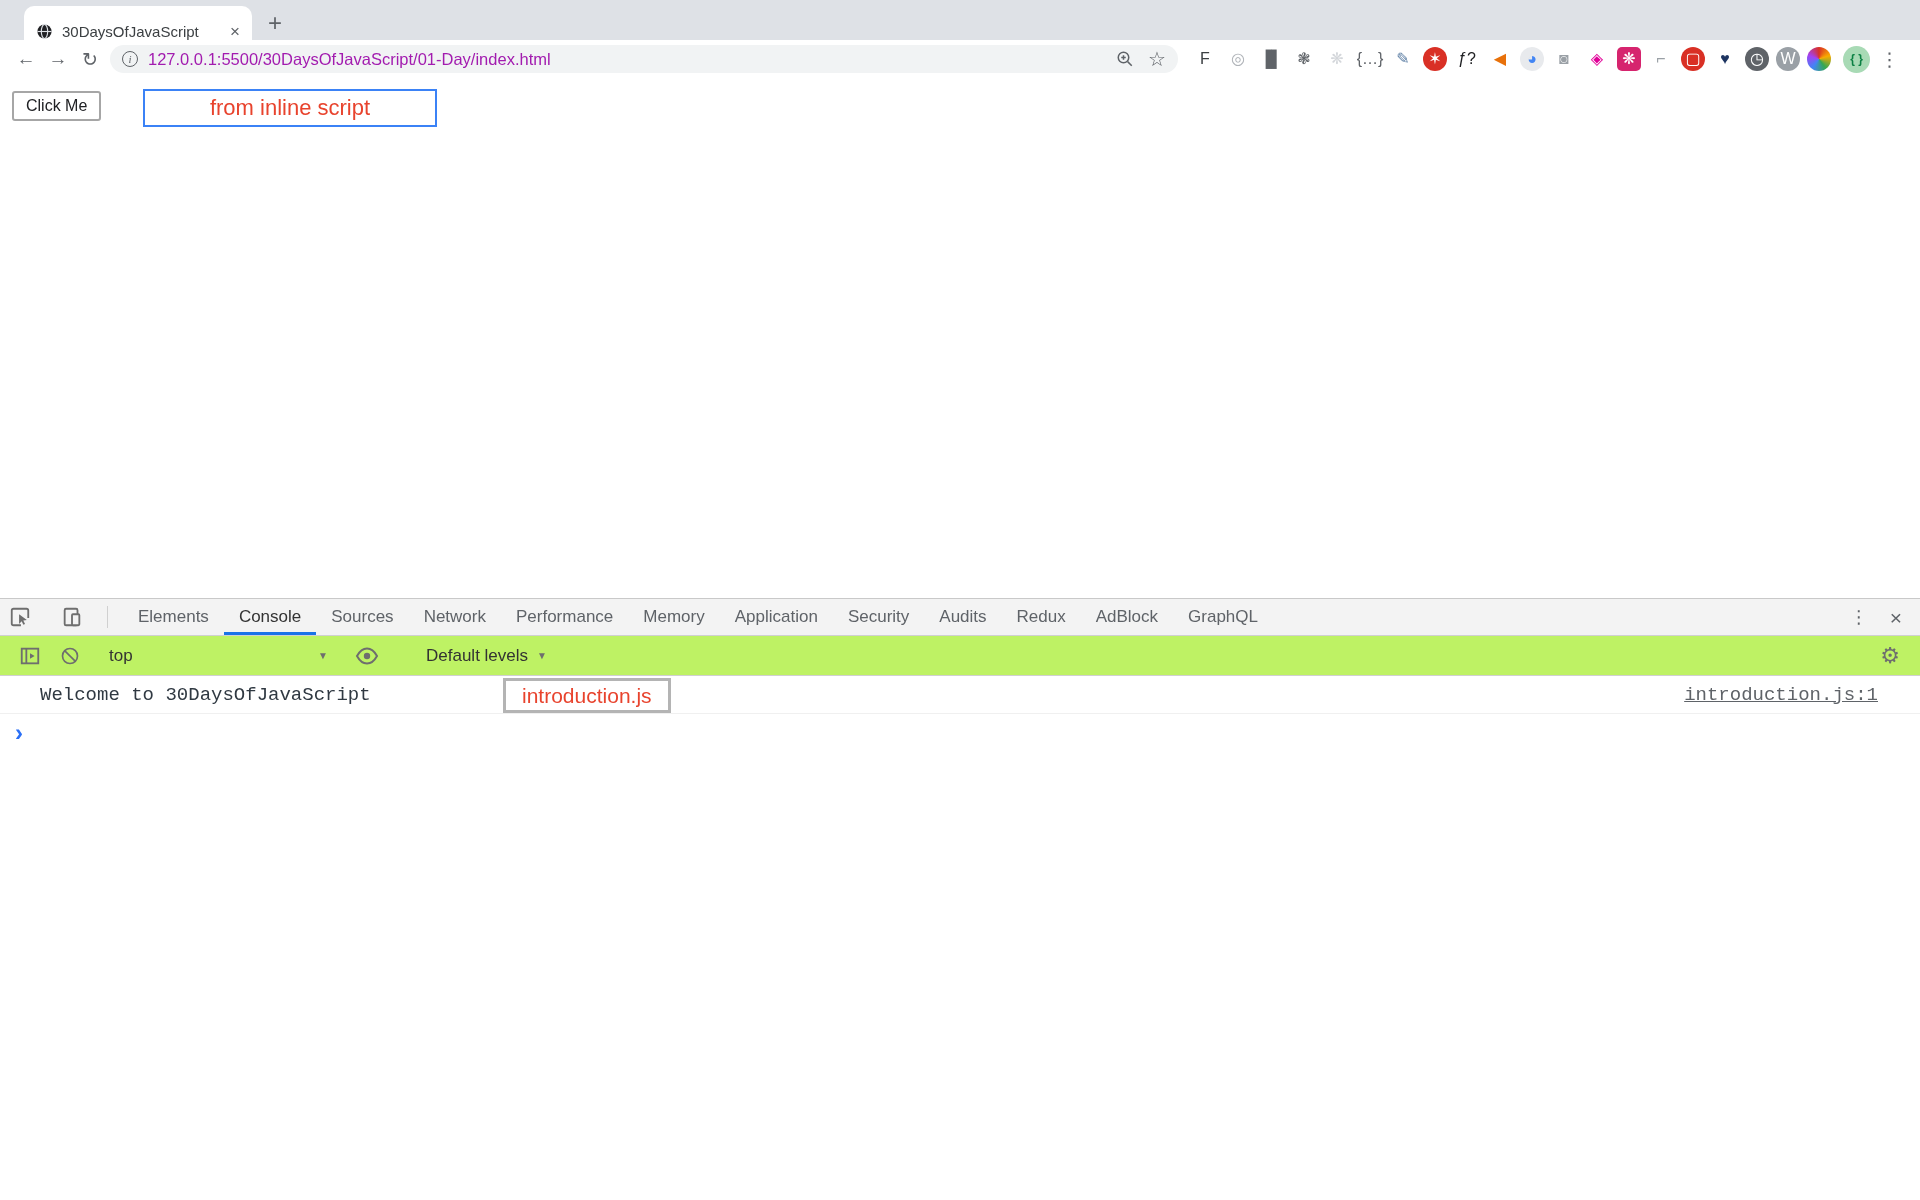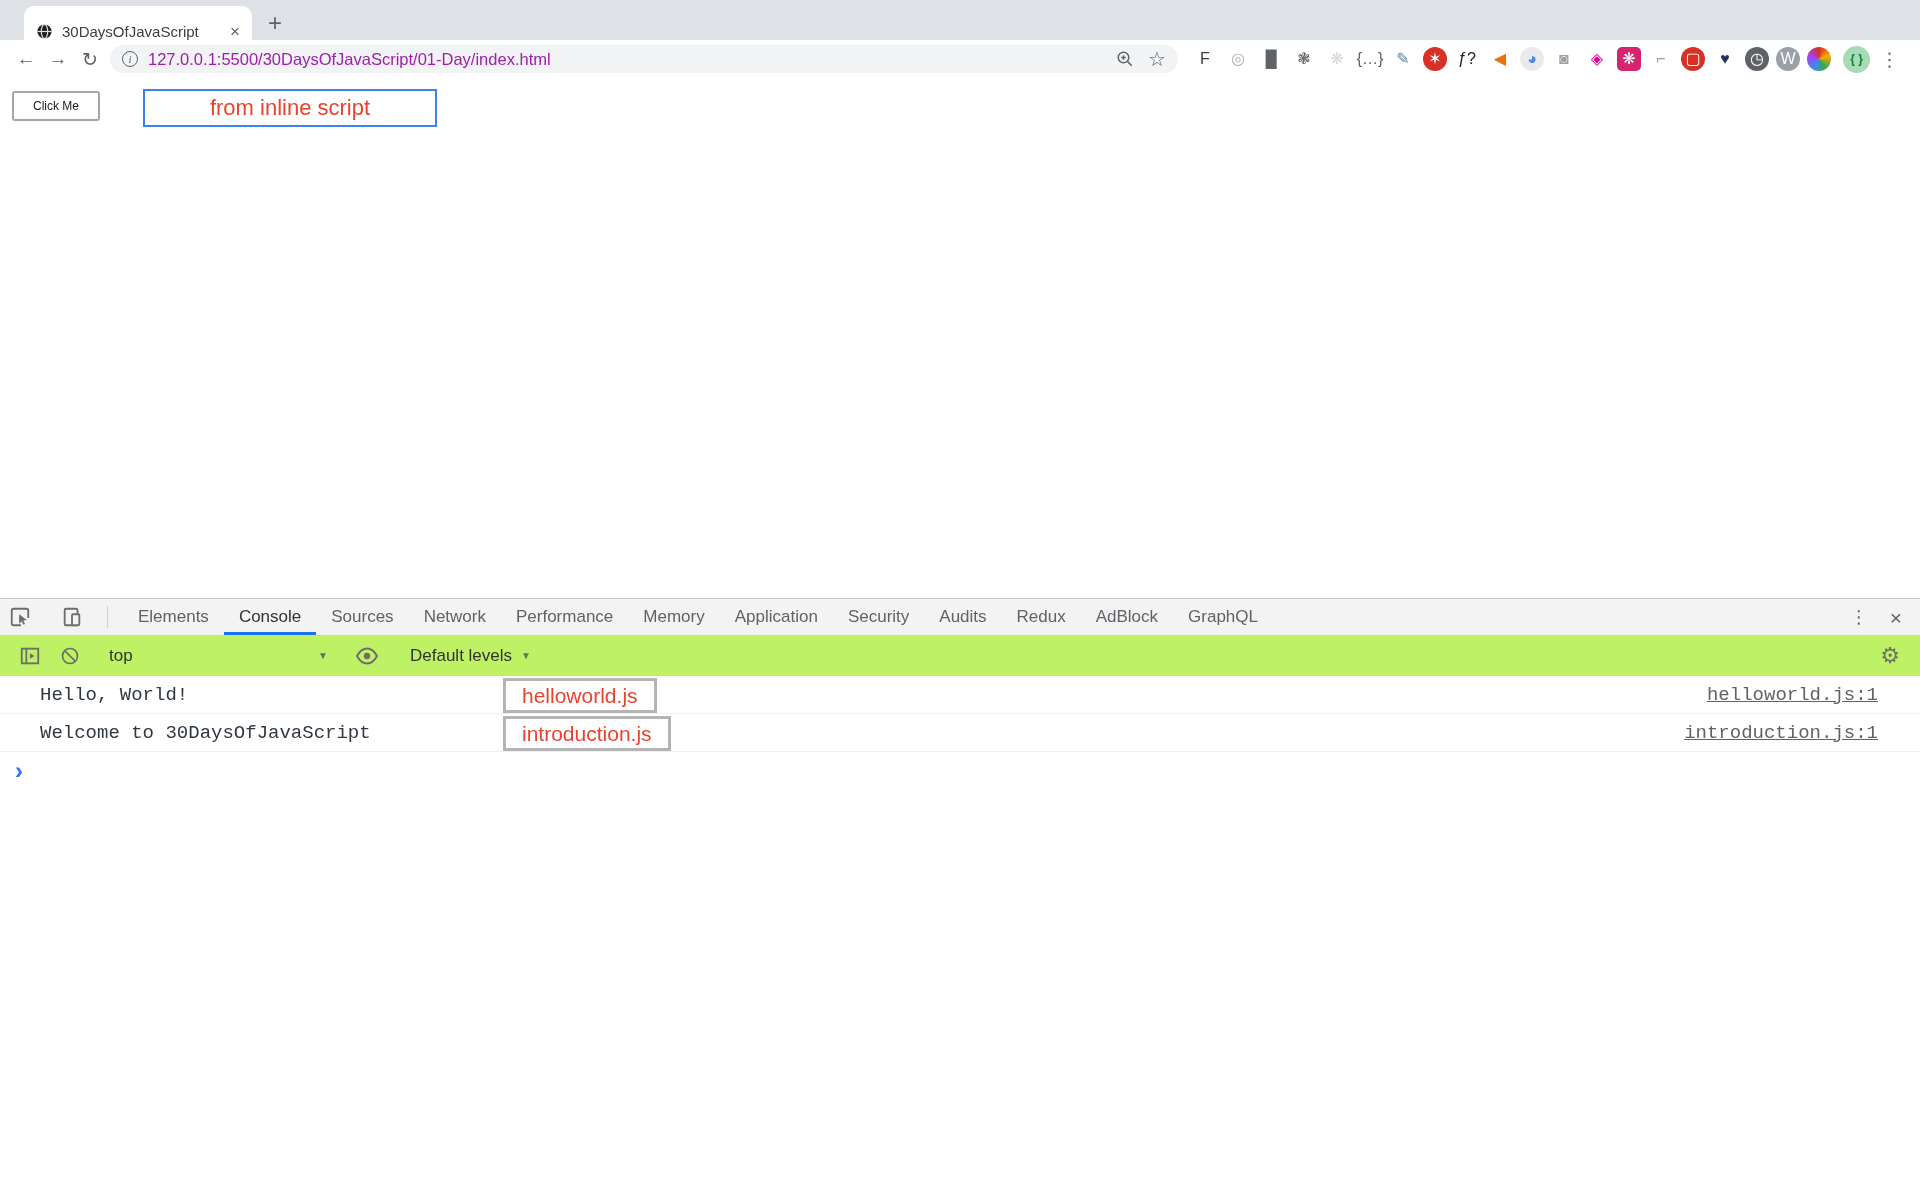--- a/index.html
+++ b/index.html
@@ -33,21 +33,21 @@
   .ext .glyph { display:block; }
   .ext.shape-circle { border-radius:50%; width:24px; height:24px; }
   .ext.shape-square { border-radius:5px; width:24px; height:24px; }
   .profile-avatar { width:27px; height:27px; border-radius:50%; display:flex; align-items:center;
                     justify-content:center; font-size:12px; font-weight:bold; margin-left:12px; }
   .browser-kebab { margin-left:10px; font-size:19px; color:#5f6368; letter-spacing:0; }
 
   
   .page { position:relative; height:520px; background:#fff; }
   .clickme { position:absolute; left:12px; top:13px; min-width:88px; height:30px;
-             background:#fff; border:2px solid #a6a6a6; border-radius:3px; font-size:12px;
+             background:#fff; border:2px solid #a6a6a6; border-radius:3px; font-size:16px;
              color:#202124; display:flex; align-items:center; justify-content:center;
              padding:0 12px; }
   .inline-box { position:absolute; left:143px; top:11px; width:294px; height:38px;
                 border:2px solid #3b82f6; color:#e8432d; font-size:22px;
                 display:flex; align-items:center; justify-content:center; background:#fff; }
 
   
   .devtools { border-top:1px solid #c9c9c9; }
   .dt-tabbar { height:37px; background:#f3f3f3; border-bottom:1px solid #d0d0d0;
                display:flex; align-items:stretch; padding-right:8px;gap:12px; }
@@ -66,21 +66,21 @@
   .dt-toolbar { height:40px; background:#bef264; border-bottom:1px solid #d0d0d0;
                 display:flex; align-items:center; padding:0 10px; }
   .context-select { width:243px; display:flex; justify-content:space-between;
                     align-items:center; font-size:17px; color:#333; padding:0 12px; }
   .caret { font-size:10px; color:#6e6e6e; }
   .filter-input { width:422px; height:30px; border:none; outline:none; background:#fff;
                   font-size:17px; padding:0 12px; margin-left:12px;
                   font-family:"Liberation Sans", sans-serif; color:#202124; }
   .filter-input::placeholder { color:#80868b; }
   .levels { display:flex; align-items:center; gap:9px; font-size:17px; color:#333;
-            margin-left:16px; }
+            margin-left:32px; }
   .gear-glyph { font-size:22px; color:#6e6e6e; line-height:1; }
 
   .console-row { height:38px; border-bottom:1px solid #f0f0f0; display:flex;
                  align-items:center; padding:0 42px 0 40px; position:relative;
                  font-family:"Liberation Mono", monospace; font-size:19px; color:#303942; }
   .msg-link { margin-left:auto; color:#5f6368; text-decoration:underline;
               font-family:"Liberation Mono", monospace; font-size:19px; }
   .annotation { position:absolute; left:503px; top:2px; height:35px;
                 border:3px solid #b4b4b4; display:flex; align-items:center; padding:0 16px;
                 color:#e8432d; font-family:"Liberation Sans", sans-serif; font-size:21px;
@@ -268,25 +268,20 @@
       <span class="caret">▼</span>
     </div>
     <div class="dt-right">
       <span class="dt-sep"></span>
       <span class="dt-icon-btn gear-glyph">⚙</span>
     </div>
   </div>
 
   <div id="console">
       <div class="console-row">
-        <span>Hello, World!</span>
-        <span class="annotation">helloworld.js</span>
-        <a class="msg-link">helloworld.js:1</a>
-      </div>
-      <div class="console-row">
         <span>Welcome to 30DaysOfJavaScript</span>
         <span class="annotation">introduction.js</span>
         <a class="msg-link">introduction.js:1</a>
       </div>
     </div>
 
   <div class="prompt-row">
     <span class="prompt-chevron">›</span>
   </div>
 

